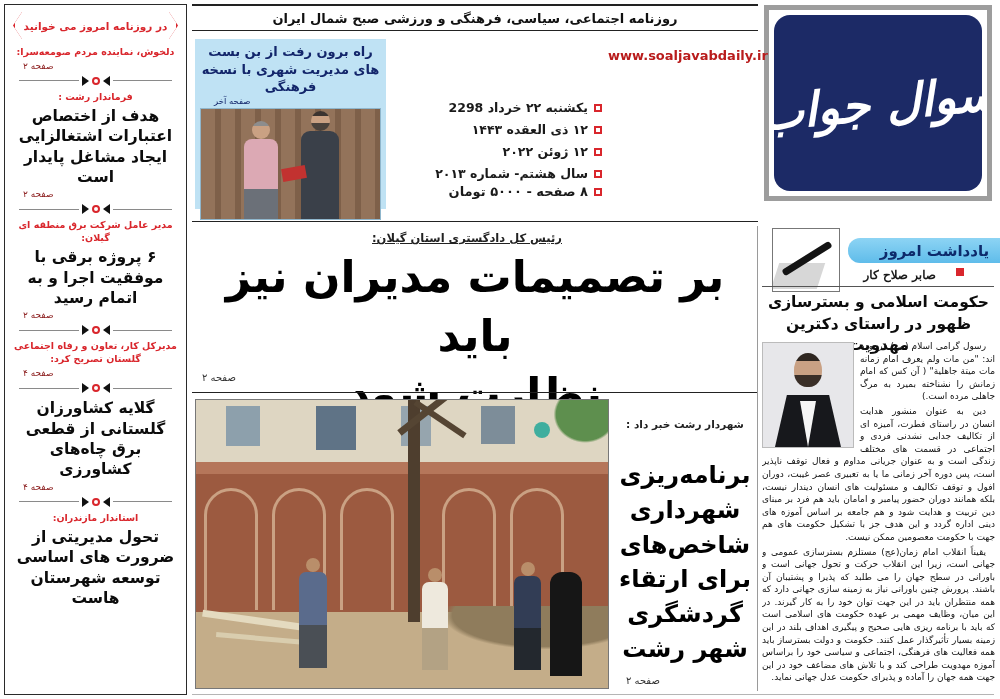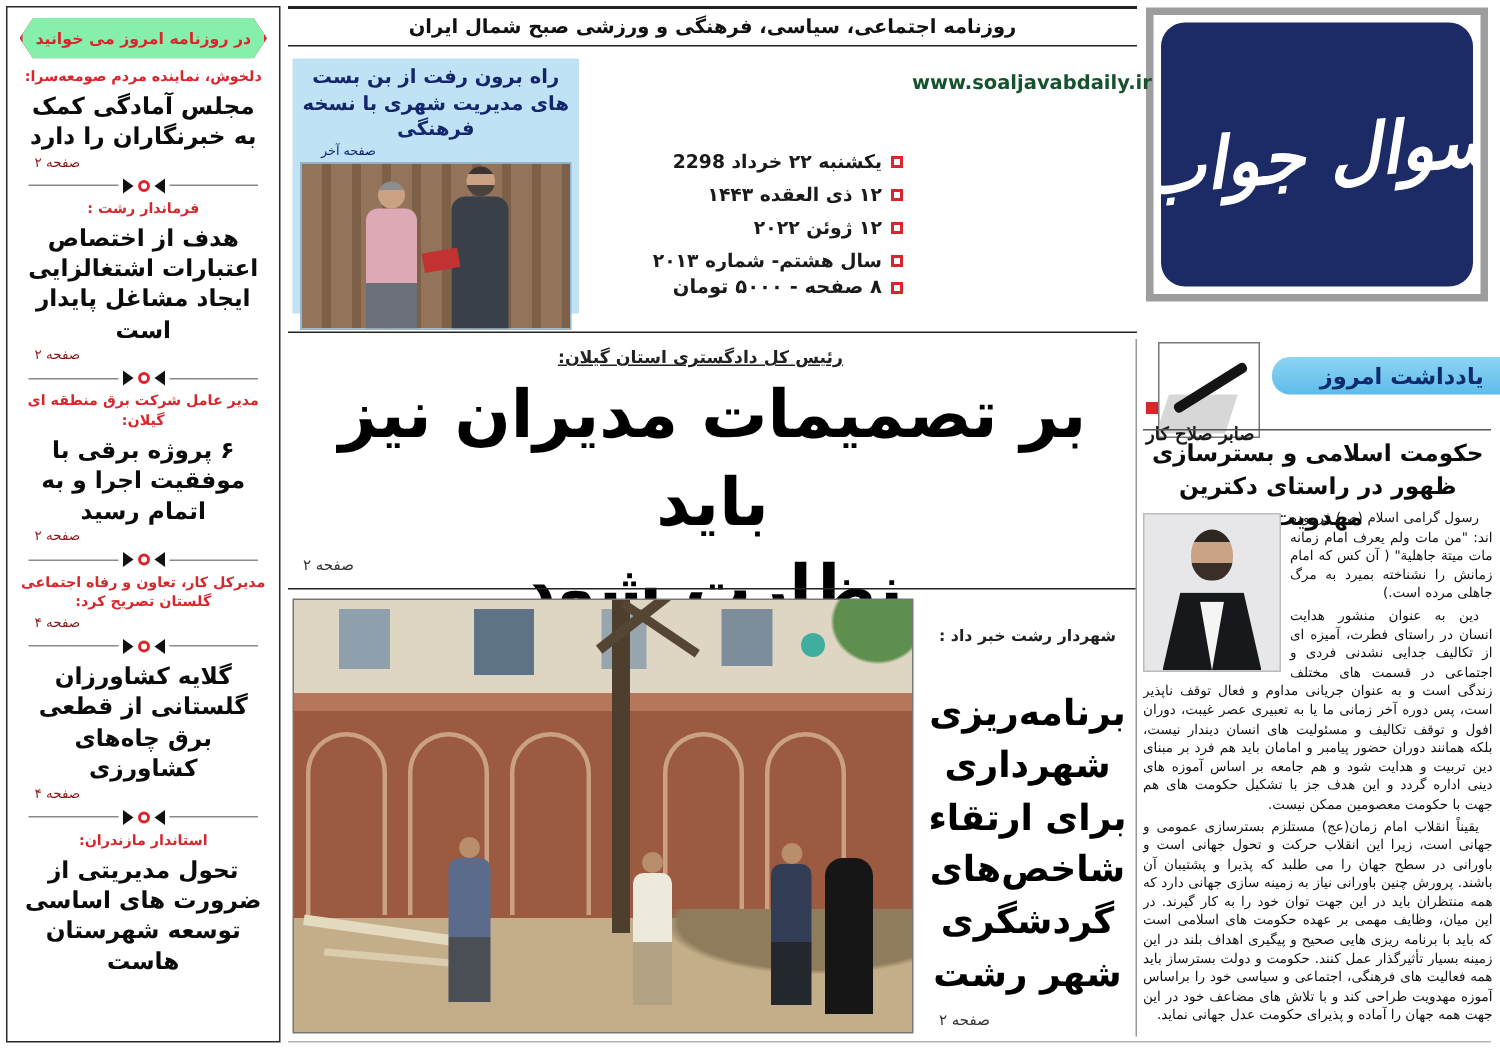--- a/index.html
+++ b/index.html
@@ -12,21 +12,21 @@
     border: 5px solid #9d9d9d; padding: 5px; }
   .logo-inner { width: 100%; height: 100%; background: #1c2a66; border-radius: 16px;
     display: flex; align-items: center; justify-content: center; overflow: hidden; }
   .logo-text { font-family: "DejaVu Serif", serif; font-style: italic; font-weight: bold;
     color: #fff; font-size: 47px; transform: rotate(-5deg); white-space: nowrap; letter-spacing: -2px; }
 
   .tagline { left: 192px; top: 4px; width: 566px; text-align: center; font-size: 13px;
     font-weight: bold; border-top: 2px solid #222; border-bottom: 1.5px solid #222; padding: 5px 0 4px; }
 
   .website { left: 608px; top: 48px; width: 152px; text-align: center; direction: ltr;
-    font-size: 13px; font-weight: bold; color: #14532d; }
+    font-size: 13px; font-weight: bold; color: #b91c1c; }
 
   .dates { left: 388px; top: 100px; width: 214px; }
   .date-row { display: flex; align-items: center; gap: 6px; margin-bottom: 7px; justify-content: flex-start; }
   .sq-bullet { width: 8px; height: 8px; border: 2px solid #d9262c; background: #fff; flex: 0 0 auto; }
   .date-text { font-size: 12.5px; font-weight: bold; color: #1a1a1a; }
   .price-row .date-text { font-size: 13px; }
 
   
   .top-story { left: 195px; top: 39px; width: 191px; height: 170px; background: #bfe2f4; padding: 4px 5px; }
   .top-story-headline { color: #13266b; font-weight: bold; font-size: 13px; text-align: center; line-height: 1.35; }
@@ -41,21 +41,21 @@
   .man-r { left: 56%; top: 22px; width: 38px; height: 88px; border-radius: 9px 9px 0 0; background: #3a4049; }
   .man-r::before { content:""; position:absolute; top:-20px; left:10px; width:19px; height:20px; border-radius:50%;
     background: linear-gradient(to bottom, #3c3430 0 26%, #caa183 26% 62%, #4a423c 62%); }
   .red-book { left: 45%; top: 58px; width: 24px; height: 13px; background: #c23230; transform: rotate(-10deg); }
 
   
   .sidebar { left: 4px; top: 4px; width: 183px; height: 691px; border: 1.5px solid #2a2a2a; padding: 5px 6px; background: #fff; }
   .banner { position: relative; height: 27px; margin: 2px 2px 6px; background: #d9262c;
     clip-path: polygon(0 50%, 9px 0, calc(100% - 9px) 0, 100% 50%, calc(100% - 9px) 100%, 9px 100%);
     display: flex; align-items: center; justify-content: center; }
-  .banner-pill { background: #86efac; color: #d9262c; font-weight: bold; font-size: 10.5px;
+  .banner-pill { background: #ffffff; color: #d9262c; font-weight: bold; font-size: 10.5px;
     border-radius: 9px; padding: 19px 9px; white-space: nowrap; }
   .sb-item { text-align: center; padding: 1px 2px; }
   .sb-kicker { color: #d9262c; font-size: 9.5px; font-weight: bold; line-height: 1.35; margin-bottom: 2px; }
   .sb-headline { color: #0c0c0c; font-weight: bold; font-size: 15.5px; line-height: 1.32; }
   .sb-pref { font-size: 9px; color: #8a1a1a; text-align: left; margin: 2px 0 0 10px; }
   .orn { display: flex; align-items: center; gap: 3px; margin: 4px 8px; }
   .orn-line { flex: 1; height: 1px; background: #8a8a8a; }
   .orn-tri-l { width: 0; height: 0; border-top: 5px solid transparent; border-bottom: 5px solid transparent; border-right: 7px solid #111; }
   .orn-tri-r { width: 0; height: 0; border-top: 5px solid transparent; border-bottom: 5px solid transparent; border-left: 7px solid #111; }
   .orn-circle { width: 8px; height: 8px; border: 2.5px solid #d9262c; border-radius: 50%; background: #fff; }
@@ -104,21 +104,21 @@
   
   .vsep { left: 757px; top: 226px; width: 1px; height: 465px; background: #9a9a9a; }
   .note-bar { left: 820px; top: 238px; width: 173px; height: 25px; border-radius: 12px;
     background: linear-gradient(to bottom, #8dd4f4, #5fbcea); color: #0d2a6b; font-weight: bold;
     font-size: 15px; display: flex; align-items: center; justify-content: center; margin-left: 28px; }
   .pen-box { left: 772px; top: 228px; width: 68px; height: 64px; background: #fff; border: 1.5px solid #777; overflow: hidden; }
   .pen-box::before { content:""; position:absolute; left: 2px; bottom: 2px; width: 46px; height: 26px;
     background: #d7d7d7; transform: skewX(-18deg); }
   .pen-box::after { content:""; position:absolute; left: 6px; top: 26px; width: 56px; height: 7px;
     background: #141414; border-radius: 3px; transform: rotate(-32deg); }
-  .note-author { left: 764px; top: 268px; width: 200px; display: flex; align-items: flex-end; gap: 6px; flex-direction: column; }
+  .note-author { left: 764px; top: 268px; width: 200px; display: flex; align-items: flex-start; gap: 20px; }
   .author-bullet { width: 8px; height: 8px; background: #d9262c; flex: 0 0 auto; }
   .author-name { font-size: 12px; font-weight: bold; color: #1a1a1a; font-family: "DejaVu Serif", serif; }
   .note-line { left: 762px; top: 286px; width: 232px; height: 0; border-top: 1px solid #555; }
   .note-title { left: 762px; top: 292px; width: 233px; text-align: center; font-weight: bold;
     font-size: 15.5px; line-height: 1.4; color: #0c0c0c; }
   .note-body { left: 762px; top: 340px; width: 233px; height: 352px; overflow: hidden;
     font-size: 9px; line-height: 1.4; text-align: justify; color: #111; }
   .author-photo { float: left; width: 92px; height: 106px; margin: 2px 6px 4px 0;
     background: #e7e7ea; border: 1px solid #bbb; position: relative; overflow: hidden; }
   .ap-head { position: absolute; top: 10px; left: 50%; margin-left: -14px; width: 28px; height: 34px; border-radius: 50% 50% 45% 45%;
@@ -184,21 +184,20 @@
 
 <div class="abs sidebar">
   <div class="banner">
     <span class="banner-pill">در روزنامه امروز می خوانید</span>
   </div>
   <div>
 
       <div>
         <div class="sb-item">
           <div class="sb-kicker">دلخوش، نماینده مردم صومعه‌سرا:</div>
-          <div class="sb-headline">مجلس آمادگی کمک به خبرنگاران را دارد</div>
           <div class="sb-pref">صفحه ۲</div>
         </div>
         <div class="orn">
           <span class="orn-line"></span>
           <span class="orn-tri-l"></span>
           <span class="orn-circle"></span>
           <span class="orn-tri-r"></span>
           <span class="orn-line"></span>
         </div>
       </div>
@@ -307,22 +306,22 @@
   <div class="fig person p3"></div>
   <div class="fig p4"></div>
 </div>
 
 <div class="abs photo-story">
   <div class="ps-kicker">شهردار رشت خبر داد :</div>
   <div class="ps-lines">
 
   <div class="ps-line">برنامه‌ریزی</div>
       <div class="ps-line">شهرداری</div>
+      <div class="ps-line">شاخص‌های</div>
       <div class="ps-line">برای ارتقاء</div>
-      <div class="ps-line">شاخص‌های</div>
       <div class="ps-line">گردشگری</div>
       <div class="ps-line">شهر رشت</div>
     </div>
   <div class="ps-pref">صفحه ۲</div>
 </div>
 
 <div class="abs vsep"></div>
 <div class="abs pen-box"></div>
 <div class="abs note-bar">یادداشت امروز</div>
 <div class="abs note-author">

